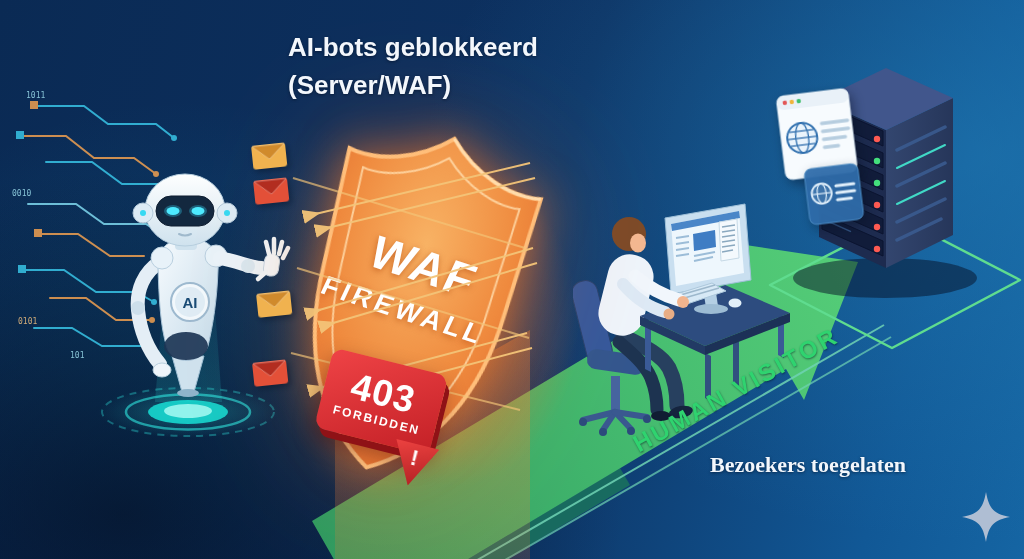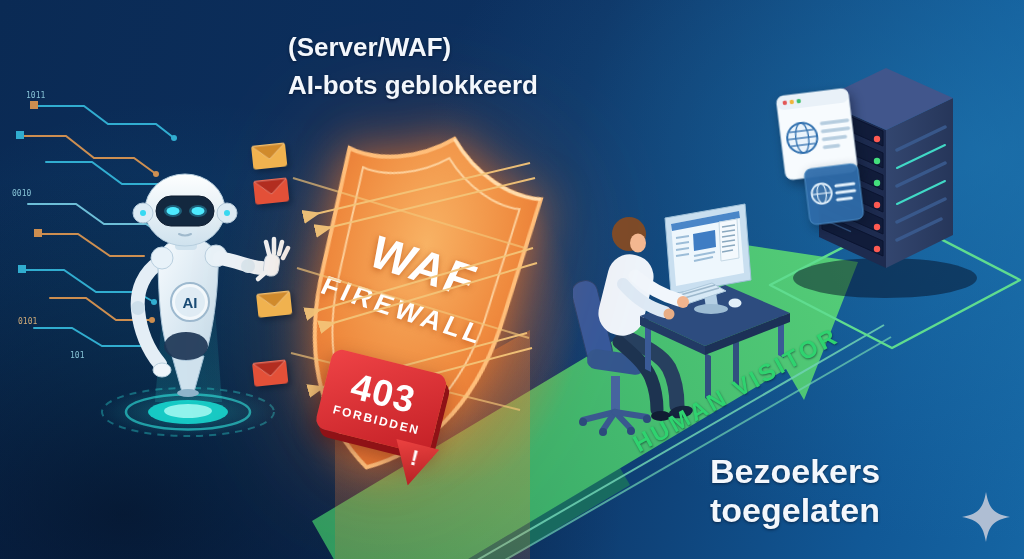--- a/index.html
+++ b/index.html
@@ -7,22 +7,22 @@
     font-family:"Liberation Sans","DejaVu Sans",sans-serif;
     background:
       radial-gradient(900px 620px at 96% 28%, rgba(34,124,180,.55), transparent 62%),
       radial-gradient(760px 520px at 12% 92%, rgba(3,13,32,.65), transparent 66%),
       radial-gradient(520px 400px at 18% 62%, rgba(26,200,210,.10), transparent 62%),
       linear-gradient(105deg,#0a2a54 0%,#0d3161 52%,#115896 86%,#1565a3 100%);}
   .abs{position:absolute;}
   
   .title{left:288px;top:28px;color:#f3f7fc;font-size:26px;font-weight:700;line-height:38px;
     text-shadow:0 1px 3px rgba(3,15,35,.6);}
-  .caption{left:710px;top:452px;color:#f3f7fc;font-size:34px;font-weight:700;
-    text-shadow:0 1px 3px rgba(3,15,35,.6);}
+  .caption{left:710px;top:452px;color:#f3f7fc;font-size:22px;font-weight:700;
+    text-shadow:0 1px 3px rgba(3,15,35,.6);font-family:Liberation Serif, serif;}
   .visitor-label{left:642px;top:430px;color:#2fd36f;font-size:24px;font-weight:700;letter-spacing:3px;
     transform:rotate(-29deg);transform-origin:0 100%;text-shadow:0 1px 2px rgba(3,20,30,.5);white-space:nowrap;}
   
   .shield-glow{left:290px;top:110px;width:330px;height:430px;
     background:radial-gradient(closest-side,rgba(255,132,45,.38),rgba(255,120,40,.12) 58%,transparent 75%);}
   .shield-wrap{left:310px;top:118px;width:230px;height:370px;transform:rotate(15deg);transform-origin:45% 35%;}
   .shield-wrap svg{filter:drop-shadow(0 0 22px rgba(255,126,40,.6)) drop-shadow(0 0 55px rgba(255,110,30,.35));}
   .shield-text{position:absolute;left:0;top:118px;width:100%;text-align:center;color:#fff;
     transform:skewX(-7deg) rotate(3deg);text-shadow:0 2px 6px rgba(170,62,8,.55);}
   .shield-text .l1{font-size:46px;font-weight:700;letter-spacing:2px;}
@@ -389,22 +389,22 @@
     <div class="badge-card">
       <div class="badge-code">403</div>
       <div class="badge-sub">FORBIDDEN</div>
       <div class="warn-tri">
         <span>!</span>
       </div>
     </div>
   </div>
 
   <div class="abs title">
+    <div>AI-bots geblokkeerd</div>
     <div>(Server/WAF)</div>
-    <div>AI-bots geblokkeerd</div>
   </div>
   <div class="abs visitor-label">HUMAN VISITOR</div>
   <div class="abs caption">Bezoekers toegelaten</div>
 
   <svg class="abs sparkle" width="52" height="56" viewBox="0 0 52 56">
     <path d="M26,2 C29,19 34,24 50,27 C34,30 29,35 26,52 C23,35 18,30 2,27 C18,24 23,19 26,2 Z" fill="#b7c3d6" opacity=".95"></path>
   </svg>
 
 </div>
 

